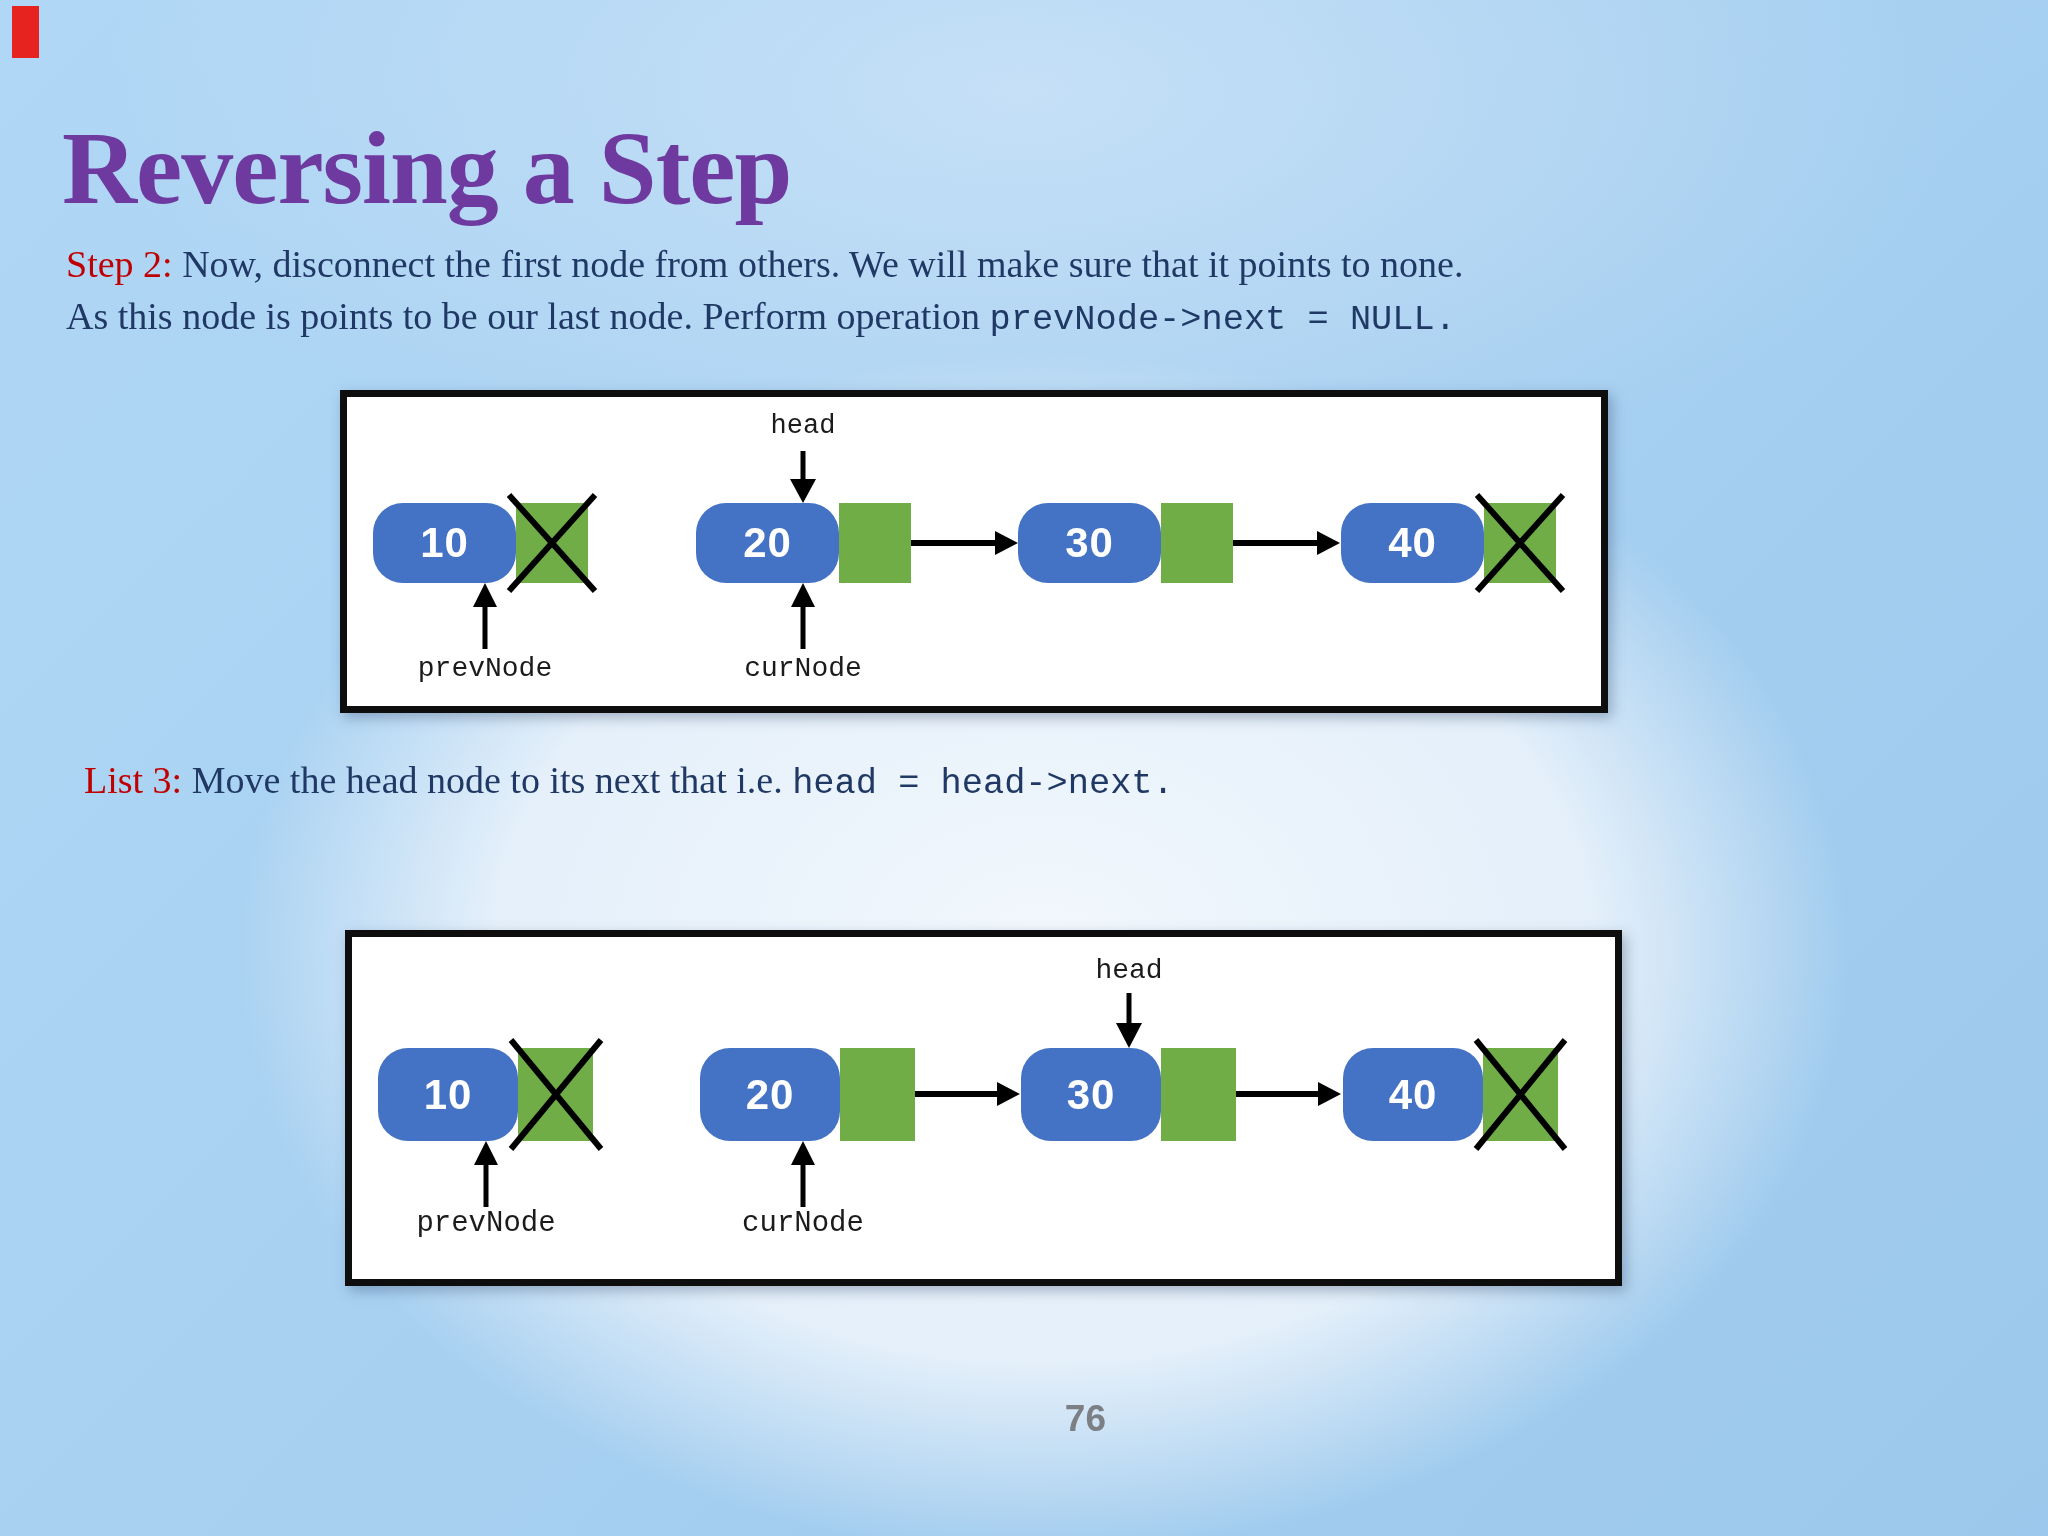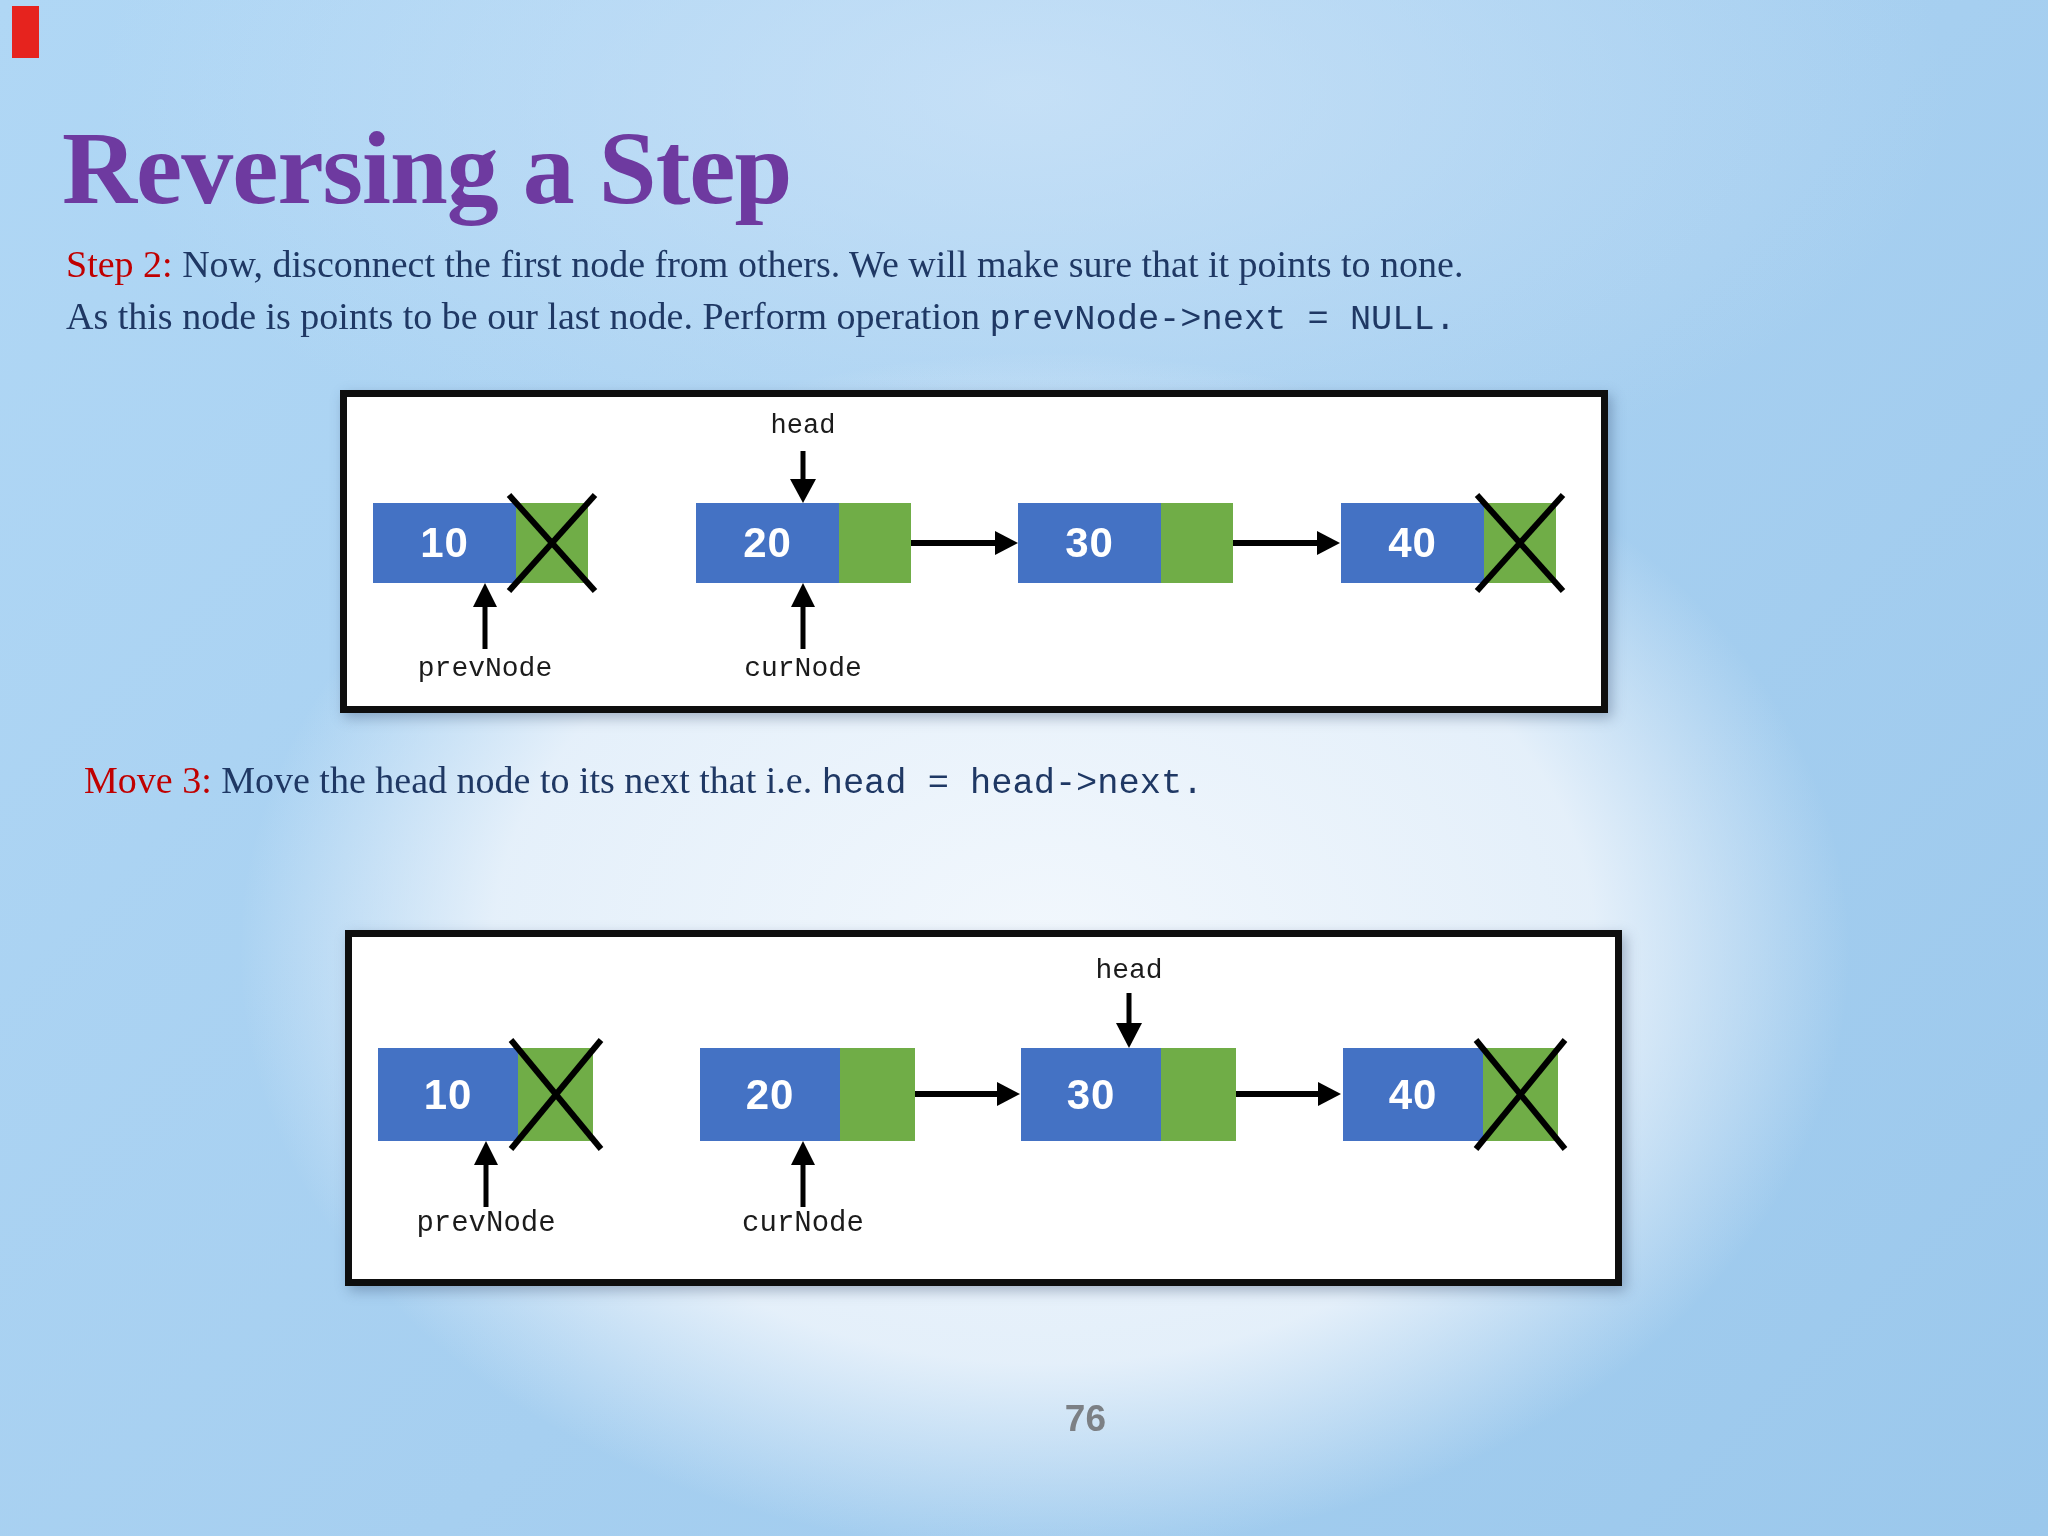--- a/index.html
+++ b/index.html
@@ -36,20 +36,21 @@
   }
   #d1{left:340px;top:390px;width:1254px;height:309px;}
   #d2{left:345px;top:930px;width:1263px;height:342px;}
 
   .node{position:absolute;display:flex;}
   .node .val{
     background:#4472c4;color:#ffffff;
     font-family:"Liberation Sans",sans-serif;font-weight:bold;font-size:42px;
     display:flex;align-items:center;justify-content:center;
     letter-spacing:1px;
+    border-radius:30px;
   }
   .node .nxt{background:#70ad47;}
 
   #d1 .node{top:106px;height:80px;}
   #d1 .node .val{width:143px;}
   #d1 .node .nxt{width:72px;}
 
   #d2 .node{top:111px;height:93px;}
   #d2 .node .val{width:140px;}
   #d2 .node .nxt{width:75px;}
@@ -126,21 +127,21 @@
       <line x1="162" y1="98" x2="248" y2="194" stroke-width="6"></line>
       <line x1="248" y1="98" x2="162" y2="194" stroke-width="6"></line>
     </g>
     <g>
       <line x1="1130" y1="98" x2="1216" y2="194" stroke-width="6"></line>
       <line x1="1216" y1="98" x2="1130" y2="194" stroke-width="6"></line>
     </g>
   </svg>
 </div>
 
-<p class="step" id="step3"><span class="lbl">Move 3:</span><span> Move the head node to its next that i.e. </span><span class="code">head = head-&gt;next.</span></p>
+<p class="step" id="step3"><span class="lbl">List 3:</span><span> Move the head node to its next that i.e. </span><span class="code">head = head-&gt;next.</span></p>
 
 <div class="dbox" id="d2">
   <div class="node" style="left:26px">
     <div class="val">10</div>
     <div class="nxt"></div>
   </div>
   <div class="node" style="left:348px">
     <div class="val">20</div>
     <div class="nxt"></div>
   </div>

